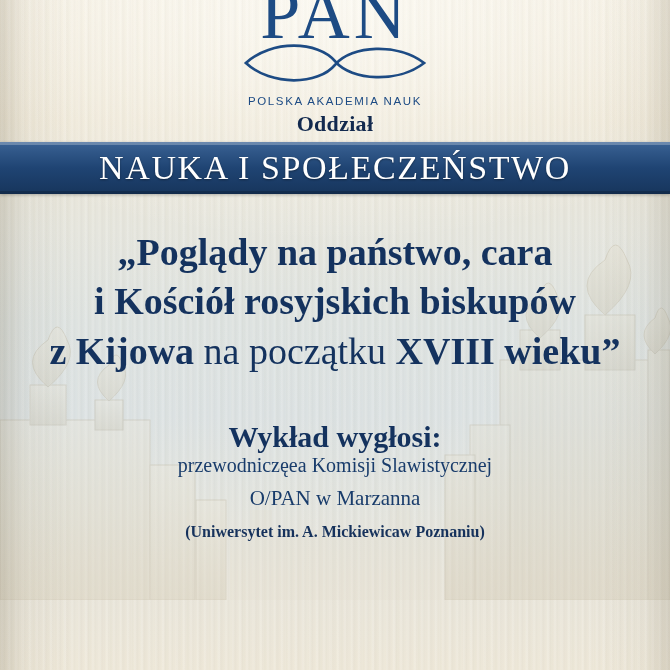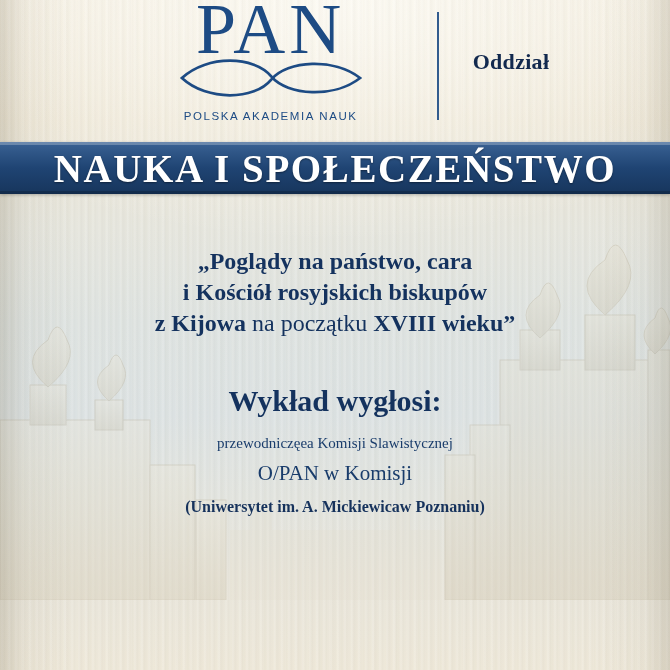--- a/index.html
+++ b/index.html
@@ -54,21 +54,22 @@
     pointer-events: none;
   }
 
   
   .header {
     position: relative;
     height: 132px;
     display: flex;
     align-items: center;
     justify-content: center;
-    gap: 8px;
+    gap: 0px;
+    flex-direction: column;
   }
   .logo-block {
     width: 300px;
     text-align: center;
     position: relative;
     top: -6px;
   }
   .logo-pan {
     font-family: "Liberation Serif", serif;
     font-size: 72px;
@@ -124,38 +125,38 @@
     position: absolute;
     left: 0; right: 0;
     height: 3px;
     background: rgba(255,255,255,.25);
   }
   .banner::before { top: 0; }
   .banner::after { bottom: 0; background: rgba(0,0,0,.18); }
   .banner-text {
     color: #ffffff;
     font-family: "Liberation Serif", serif;
-    font-weight: bold;
-    font-size: 39px;
+    font-weight: normal;
+    font-size: 34px;
     letter-spacing: 1.6px;
     text-shadow: 0 1px 2px rgba(0,0,0,.4);
   }
 
   
   .content {
     position: relative;
     text-align: center;
     color: #16325c;
     padding: 0 34px;
   }
   .title {
-    margin-top: 52px;
-    font-family: "Liberation Serif", serif;
-    font-weight: bold;
-    font-size: 24px;
+    margin-top: 34px;
+    font-family: "Liberation Serif", serif;
+    font-weight: bold;
+    font-size: 38px;
     line-height: 1.30;
     color: #14325e;
   }
   .title .reg {
     font-weight: normal;
   }
   .lecture-by {
     margin-top: 44px;
     font-family: "Liberation Serif", serif;
     font-weight: bold;
@@ -164,23 +165,22 @@
   }
   .speaker {
     margin-top: 22px;
     font-family: "Liberation Serif", serif;
     font-weight: bold;
     font-size: 31px;
     color: #14325e;
     letter-spacing: .2px;
   }
   .affil1 {
-    margin-top: 17px;
-    font-family: "Liberation Serif", serif;
-    font-size: 15px;
+    font-family: "Liberation Serif", serif;
+    font-size: 20px;
     color: #193c6b;
   }
   .affil2 {
     margin-top: 9px;
     font-family: "Liberation Serif", serif;
     font-size: 21px;
     color: #193c6b;
   }
   .affil3 {
     margin-top: 12px;
@@ -272,18 +272,18 @@
       <div>i Kościół rosyjskich biskupów</div>
       <div>
         <span>z Kijowa</span><span class="reg"> na początku </span><span>XVIII wieku”</span>
       </div>
     </div>
 
     <div class="lecture-by">Wykład wygłosi:</div>
 
 
     <div class="affil1">przewodniczęea Komisji Slawistycznej</div>
-    <div class="affil2">O/PAN w Komisji</div>
+    <div class="affil2">O/PAN w Marzanna</div>
     <div class="affil3">(Uniwersytet im. A. Mickiewicaw Poznaniu)</div>
 
 
   </div>
 </div>
 
 </body></html>

